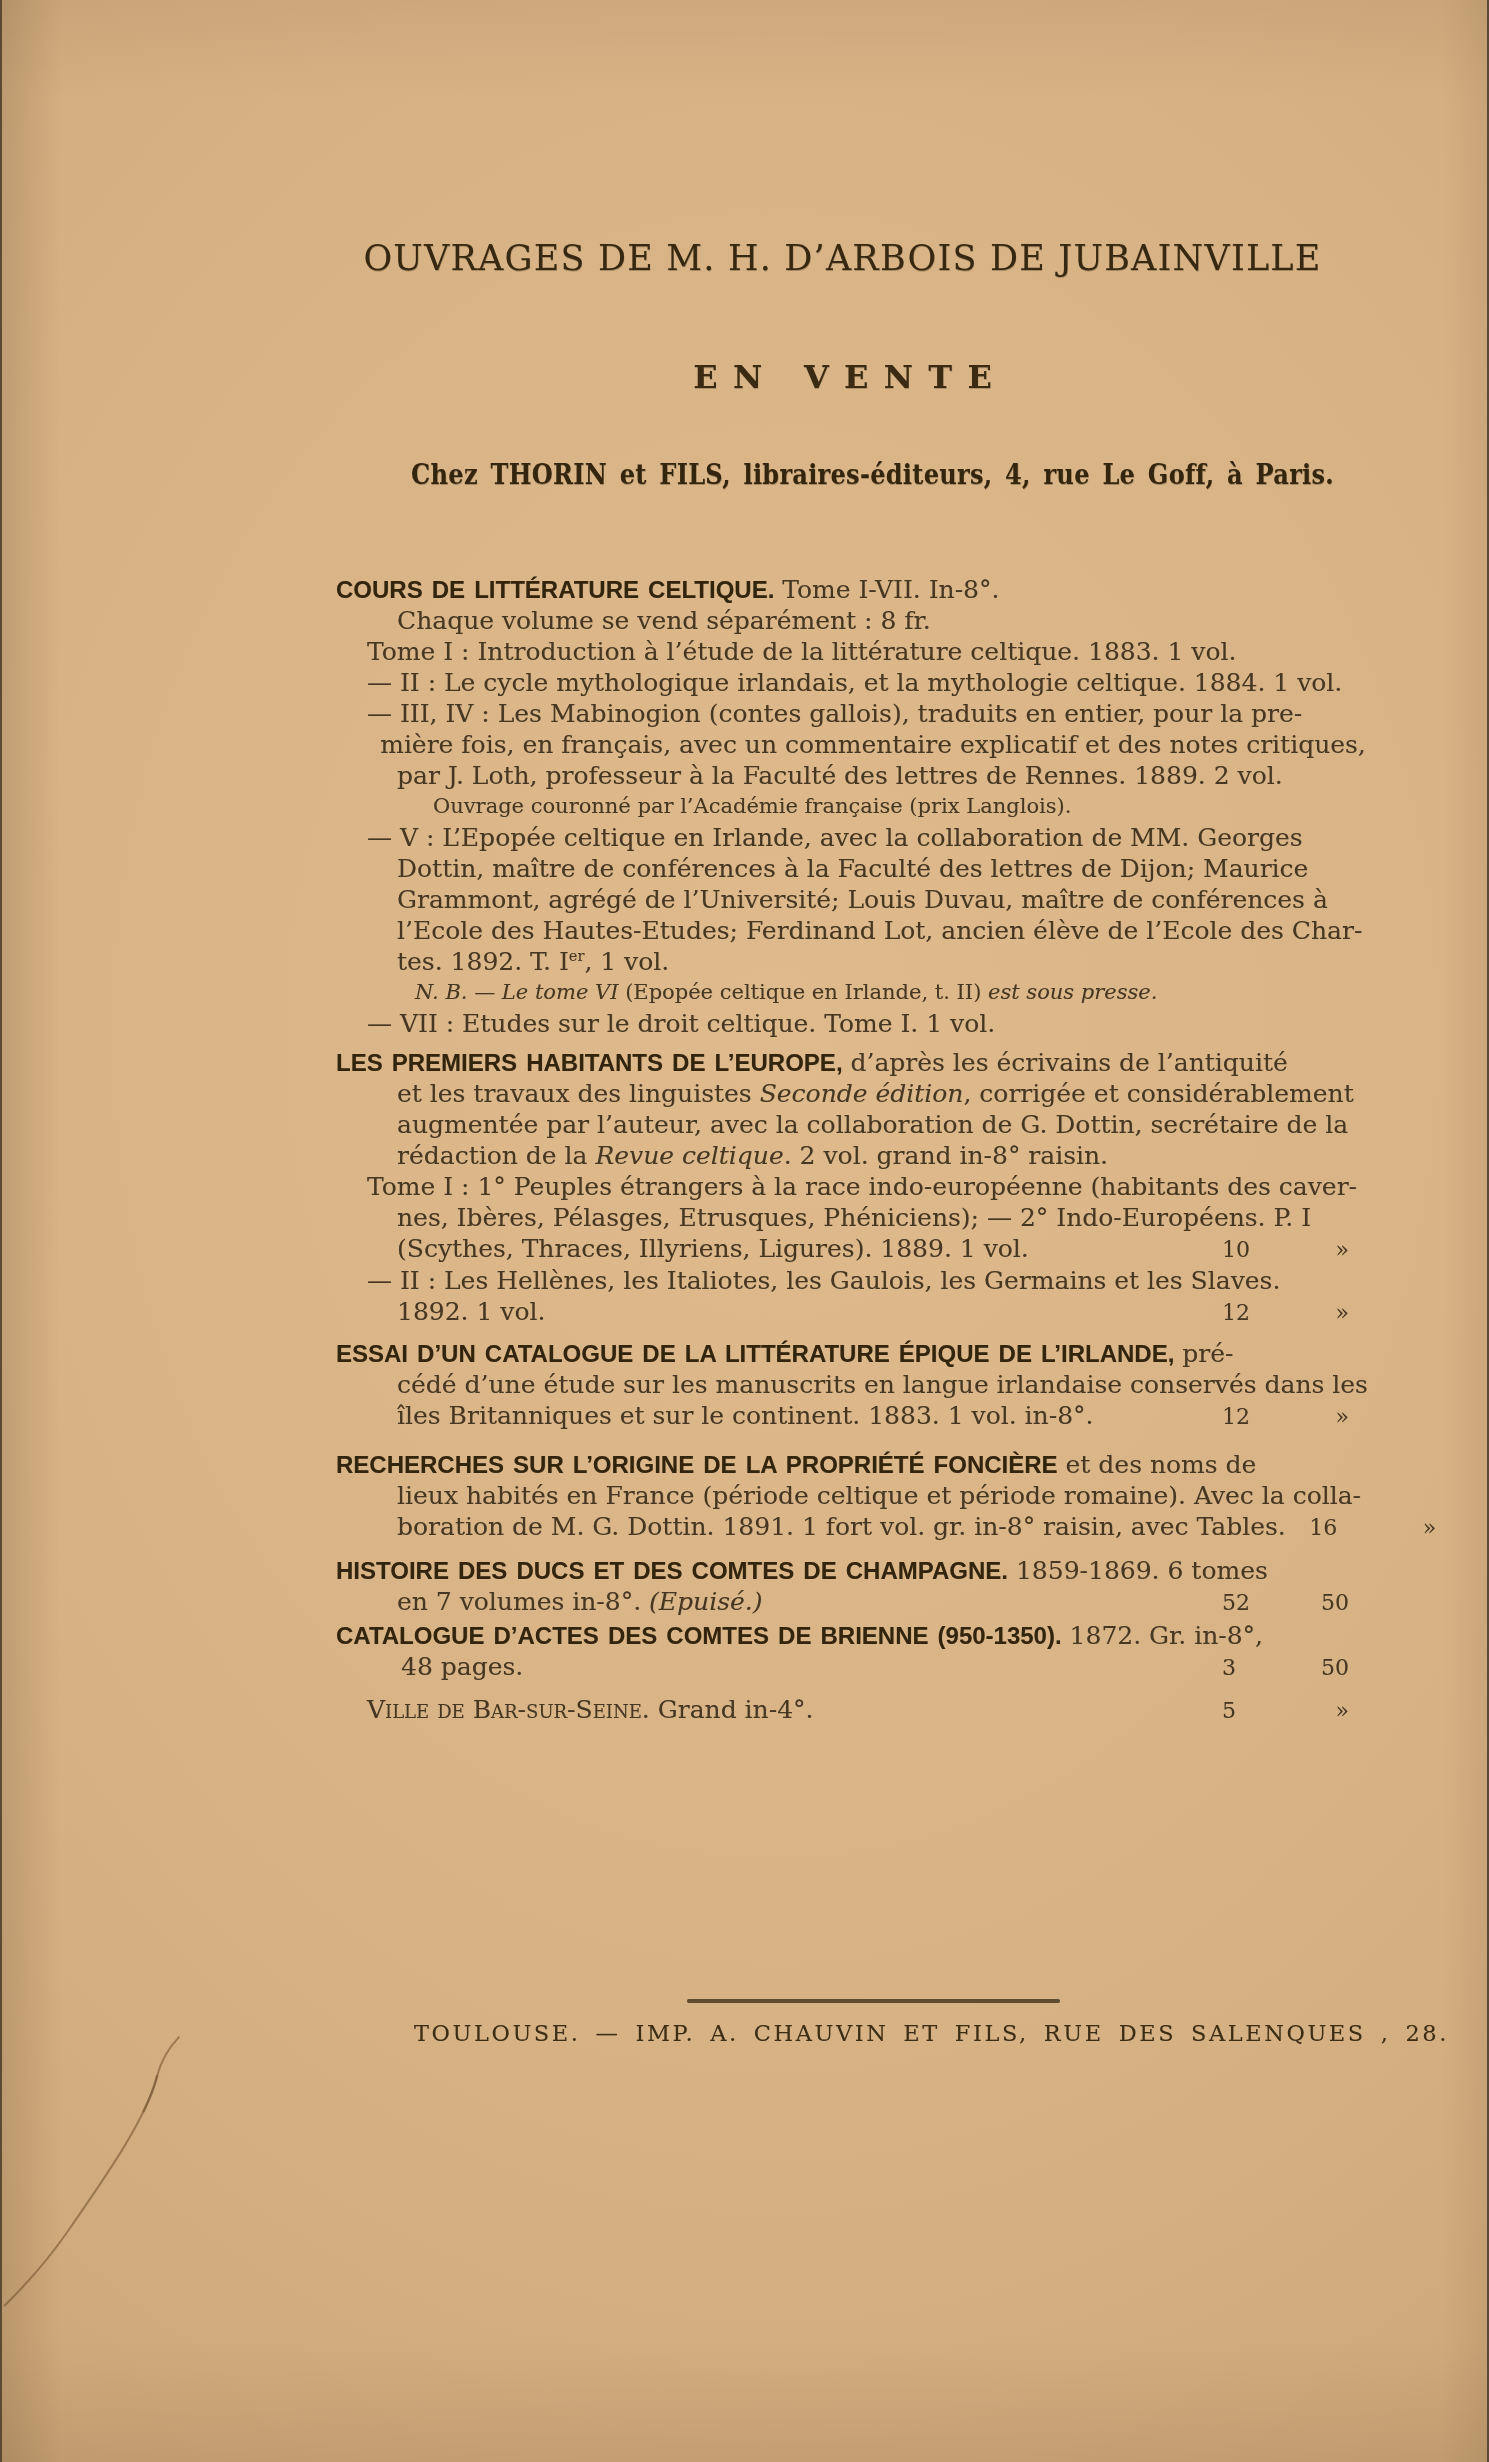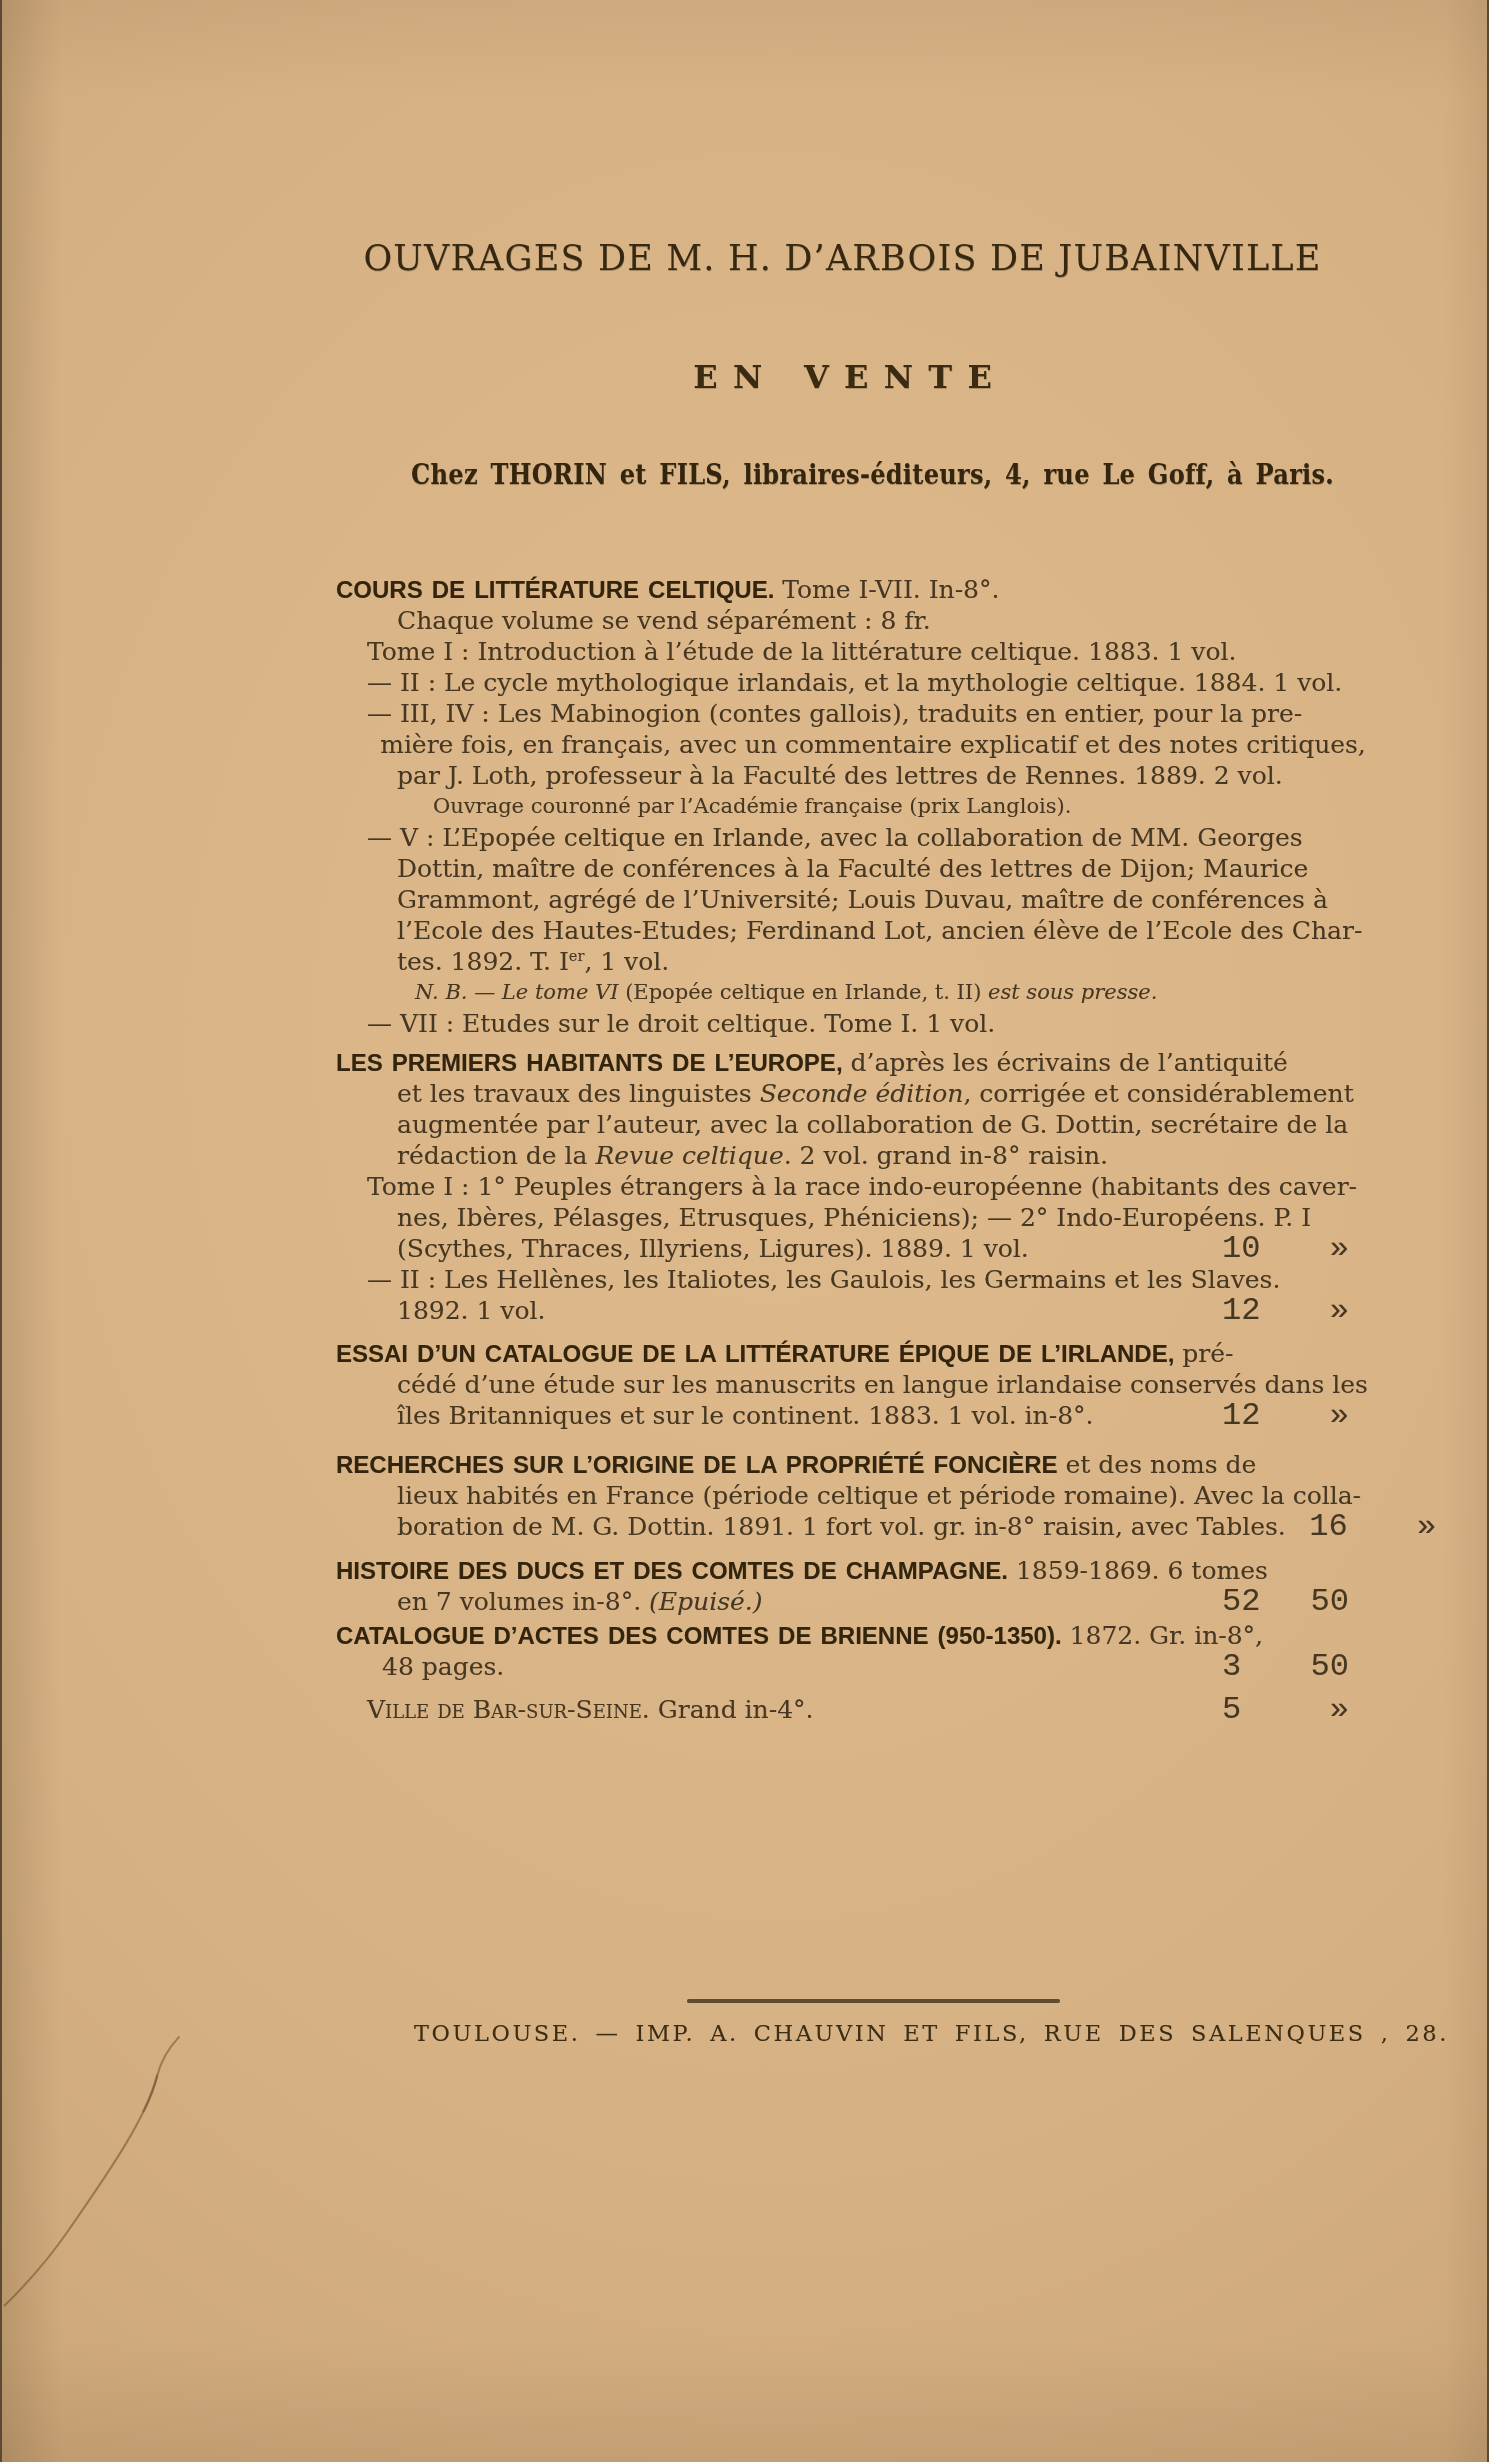--- a/index.html
+++ b/index.html
@@ -53,21 +53,21 @@
   .line.small{font-size:21px;}
   .run-b{
     font-family:"Liberation Sans", sans-serif;font-weight:700;
     font-size:24px;letter-spacing:0;word-spacing:2.4px;color:#32240d;
   }
   .run-i{font-style:italic;}
   .run-sc{font-variant-caps:small-caps;}
   .run-sup{vertical-align:super;font-size:58%;line-height:0;}
   .price{
     margin-left:auto;display:flex;justify-content:space-between;
-    min-width:127px;padding-left:23.5px;font-size:32px;font-family:Liberation Mono, monospace;
+    min-width:127px;padding-left:23.5px;font-size:22px;
   }
   .footer-rule{
     position:absolute;left:685px;top:1999px;width:373px;height:3.5px;
     background:#4a3a20;border-radius:1.8px;opacity:.85;
   }
   .imprint{
     position:absolute;left:412px;width:900px;top:2020px;
     text-align:center;font-size:22.4px;letter-spacing:2.6px;word-spacing:5.3px;
     color:#3c2d15;white-space:nowrap;
     text-shadow:0.3px 0.4px 0 rgba(60,45,21,.25);
@@ -216,21 +216,21 @@
           <span class="price">
             <span>52</span>
             <span>50</span>
           </span>
         </div>
       </div>
       <div class="cat-section" style="top: 1046px;">
         <div class="line" style="margin-left: 0px;">
           <span class="runs"><span class="run-b">CATALOGUE D’ACTES DES COMTES DE BRIENNE (950-1350).</span><span class="run-r"> 1872. Gr. in-8°,</span></span>
         </div>
-        <div class="line" style="margin-left: 46px; justify-content: center;">
+        <div class="line" style="margin-left: 65px; justify-content: center;">
           <span class="runs"><span class="run-r">48 pages.</span></span>
           <span class="price">
             <span>3</span>
             <span>50</span>
           </span>
         </div>
       </div>
       <div class="cat-section" style="top: 1120px;">
         <div class="line" style="margin-left: 31px;">
           <span class="runs"><span class="run-sc">Ville de Bar-sur-Seine.</span><span class="run-r"> Grand in-4°.</span></span>

